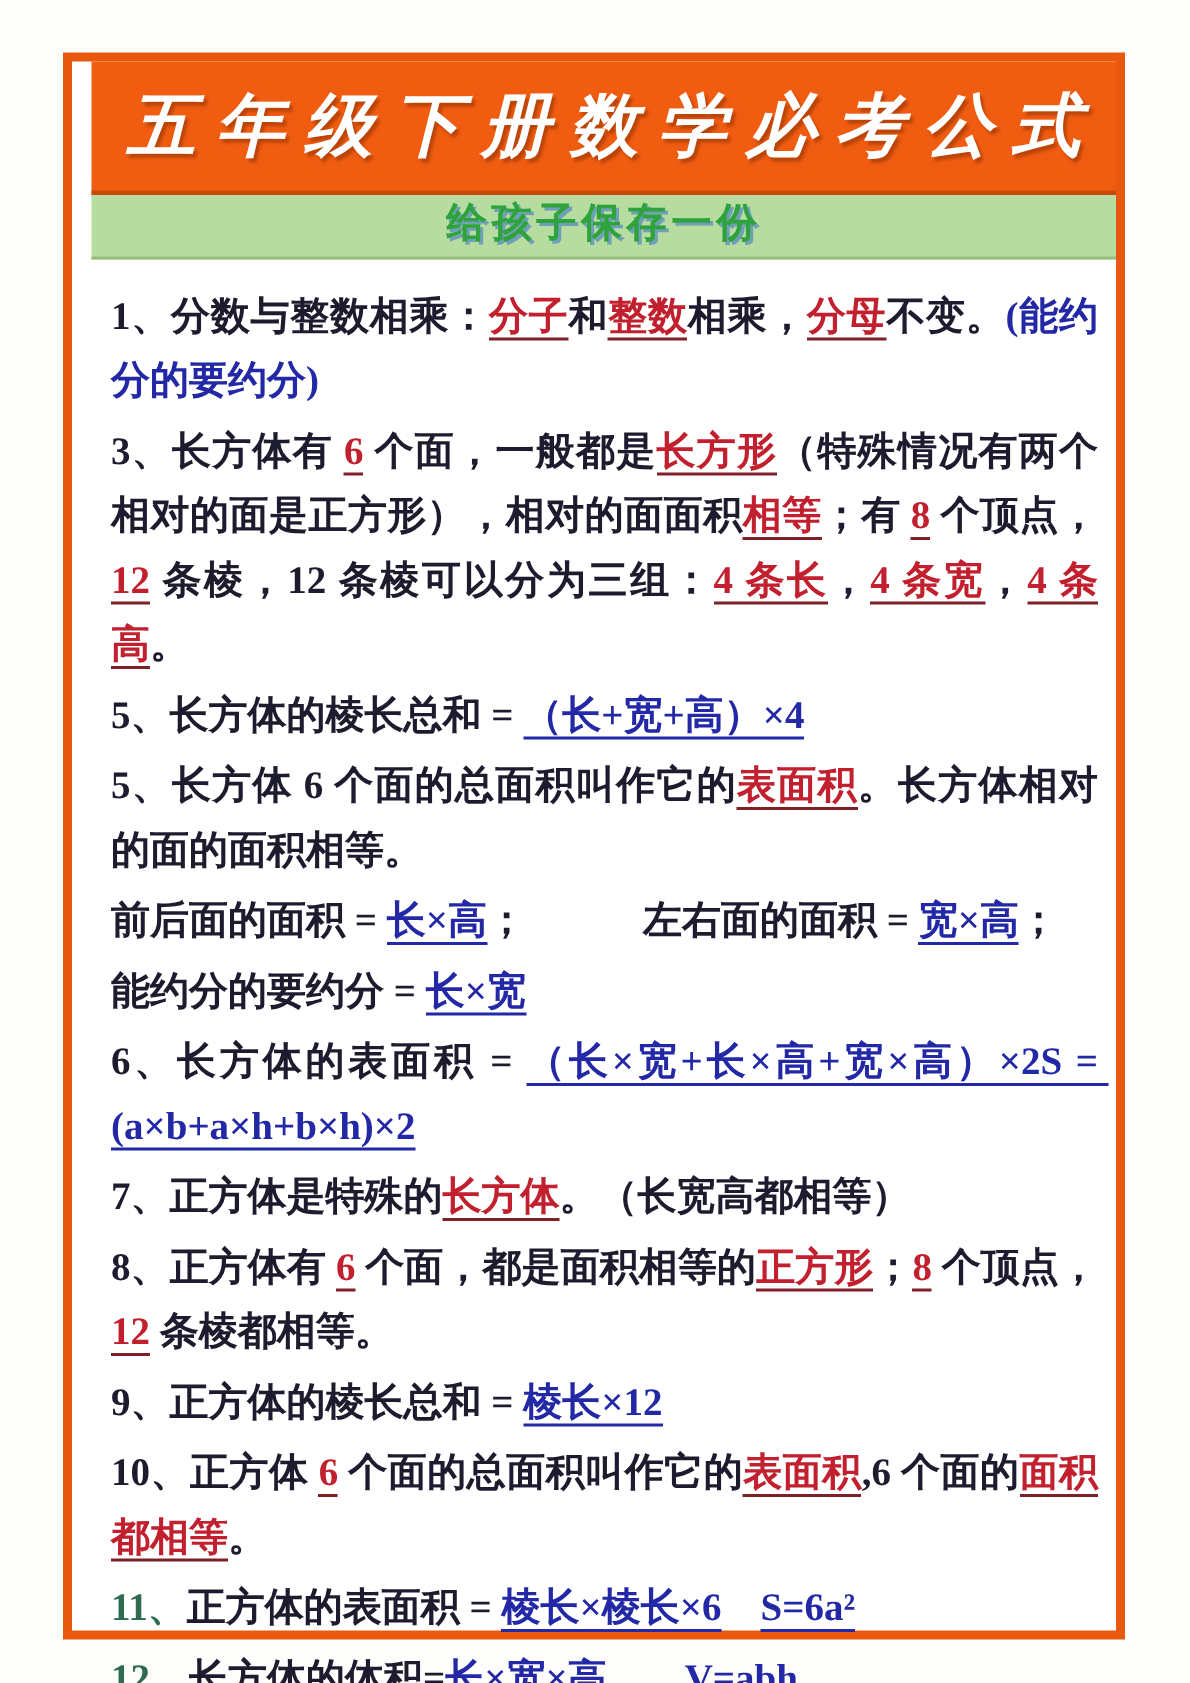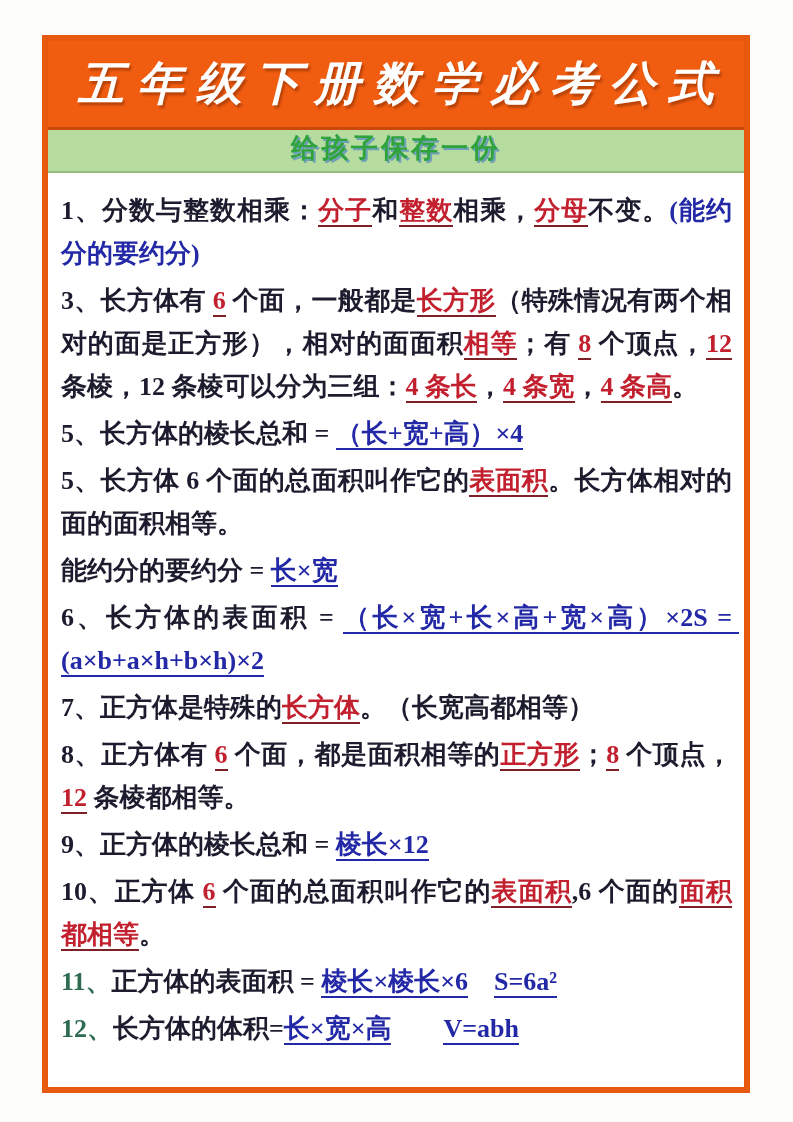--- a/index.html
+++ b/index.html
@@ -11,20 +11,21 @@
   html,body{margin:0;padding:0;}
   body{
     width:793px;height:1122px;background:var(--page-bg);
     font-family:"Liberation Serif","DejaVu Serif",serif;
     position:relative;overflow:hidden;
   }
   .frame{
     position:absolute;left:42px;top:35px;width:708px;height:1058px;
     box-sizing:border-box;border:6px solid var(--frame-orange);
     background:#ffffff;
+    padding-left:13px;
   }
   .title-band{
     height:86px;background:var(--band-orange);
     border-bottom:3px solid var(--band-divider);
     display:flex;align-items:center;justify-content:center;
   }
   .title-band h1{
     margin:0;color:#ffffff;font-size:46px;font-weight:bold;
     letter-spacing:13px;padding-left:13px;
     font-family:"DejaVu Serif","Liberation Serif",serif;
@@ -63,20 +64,21 @@
     <h1>五年级下册数学必考公式</h1>
   </div>
   <div class="green-band">
     <div class="sub">给孩子保存一份</div>
   </div>
   <div class="content">
       <p class="item"><span class="seg">1、分数与整数相乘：</span><span class="seg c-red u">分子</span><span class="seg">和</span><span class="seg c-red u">整数</span><span class="seg">相乘，</span><span class="seg c-red u">分母</span><span class="seg">不变。</span><span class="seg c-blue">(能约分的要约分)</span></p>
       <p class="item"><span class="seg">3、长方体有 </span><span class="seg c-red u">6</span><span class="seg"> 个面，一般都是</span><span class="seg c-red u">长方形</span><span class="seg">（特殊情况有两个相对的面是正方形），相对的面面积</span><span class="seg c-red u">相等</span><span class="seg">；有 </span><span class="seg c-red u">8</span><span class="seg"> 个顶点，</span><span class="seg c-red u">12</span><span class="seg"> 条棱，12 条棱可以分为三组：</span><span class="seg c-red u">4 条长</span><span class="seg">，</span><span class="seg c-red u">4 条宽</span><span class="seg">，</span><span class="seg c-red u">4 条高</span><span class="seg">。</span></p>
       <p class="item"><span class="seg">5、长方体的棱长总和 = </span><span class="seg c-blue u">（长+宽+高）×4</span></p>
       <p class="item"><span class="seg">5、长方体 6 个面的总面积叫作它的</span><span class="seg c-red u">表面积</span><span class="seg">。长方体相对的面的面积相等。</span></p>
+      <p class="item"><span class="seg">前后面的面积 = </span><span class="seg c-blue u">长×高</span><span class="seg">；　　　左右面的面积 = </span><span class="seg c-blue u">宽×高</span><span class="seg">；</span></p>
       <p class="item"><span class="seg">能约分的要约分 = </span><span class="seg c-blue u">长×宽</span></p>
       <p class="item"><span class="seg">6、长方体的表面积 = </span><span class="seg c-blue u">（长×宽+长×高+宽×高）×2S = (a×b+a×h+b×h)×2</span></p>
       <p class="item"><span class="seg">7、正方体是特殊的</span><span class="seg c-red u">长方体</span><span class="seg">。（长宽高都相等）</span></p>
       <p class="item"><span class="seg">8、正方体有 </span><span class="seg c-red u">6</span><span class="seg"> 个面，都是面积相等的</span><span class="seg c-red u">正方形</span><span class="seg">；</span><span class="seg c-red u">8</span><span class="seg"> 个顶点，</span><span class="seg c-red u">12</span><span class="seg"> 条棱都相等。</span></p>
       <p class="item"><span class="seg">9、正方体的棱长总和 = </span><span class="seg c-blue u">棱长×12</span></p>
       <p class="item"><span class="seg">10、正方体 </span><span class="seg c-red u">6</span><span class="seg"> 个面的总面积叫作它的</span><span class="seg c-red u">表面积</span><span class="seg">,6 个面的</span><span class="seg c-red u">面积都相等</span><span class="seg">。</span></p>
       <p class="item"><span class="seg c-green">11、</span><span class="seg">正方体的表面积 = </span><span class="seg c-blue u">棱长×棱长×6</span><span class="seg">　</span><span class="seg c-blue u">S=6a²</span></p>
       <p class="item"><span class="seg c-green">12、</span><span class="seg">长方体的体积=</span><span class="seg c-blue u">长×宽×高</span><span class="seg">　　</span><span class="seg c-blue u">V=abh</span></p>
     </div>
 </div>

